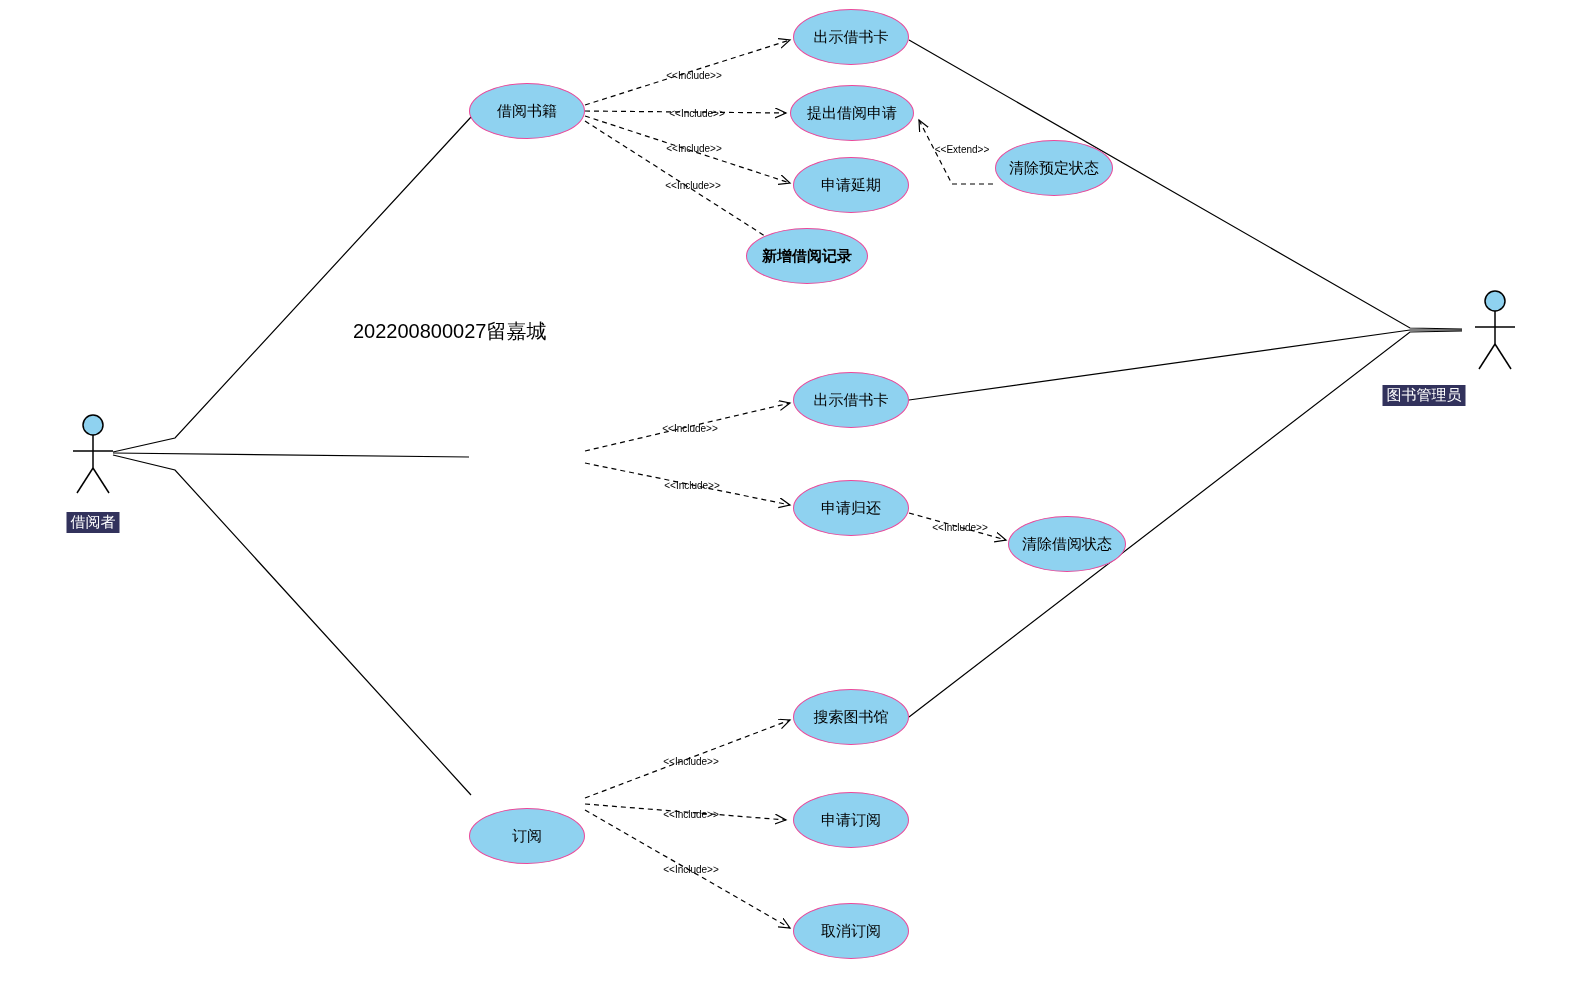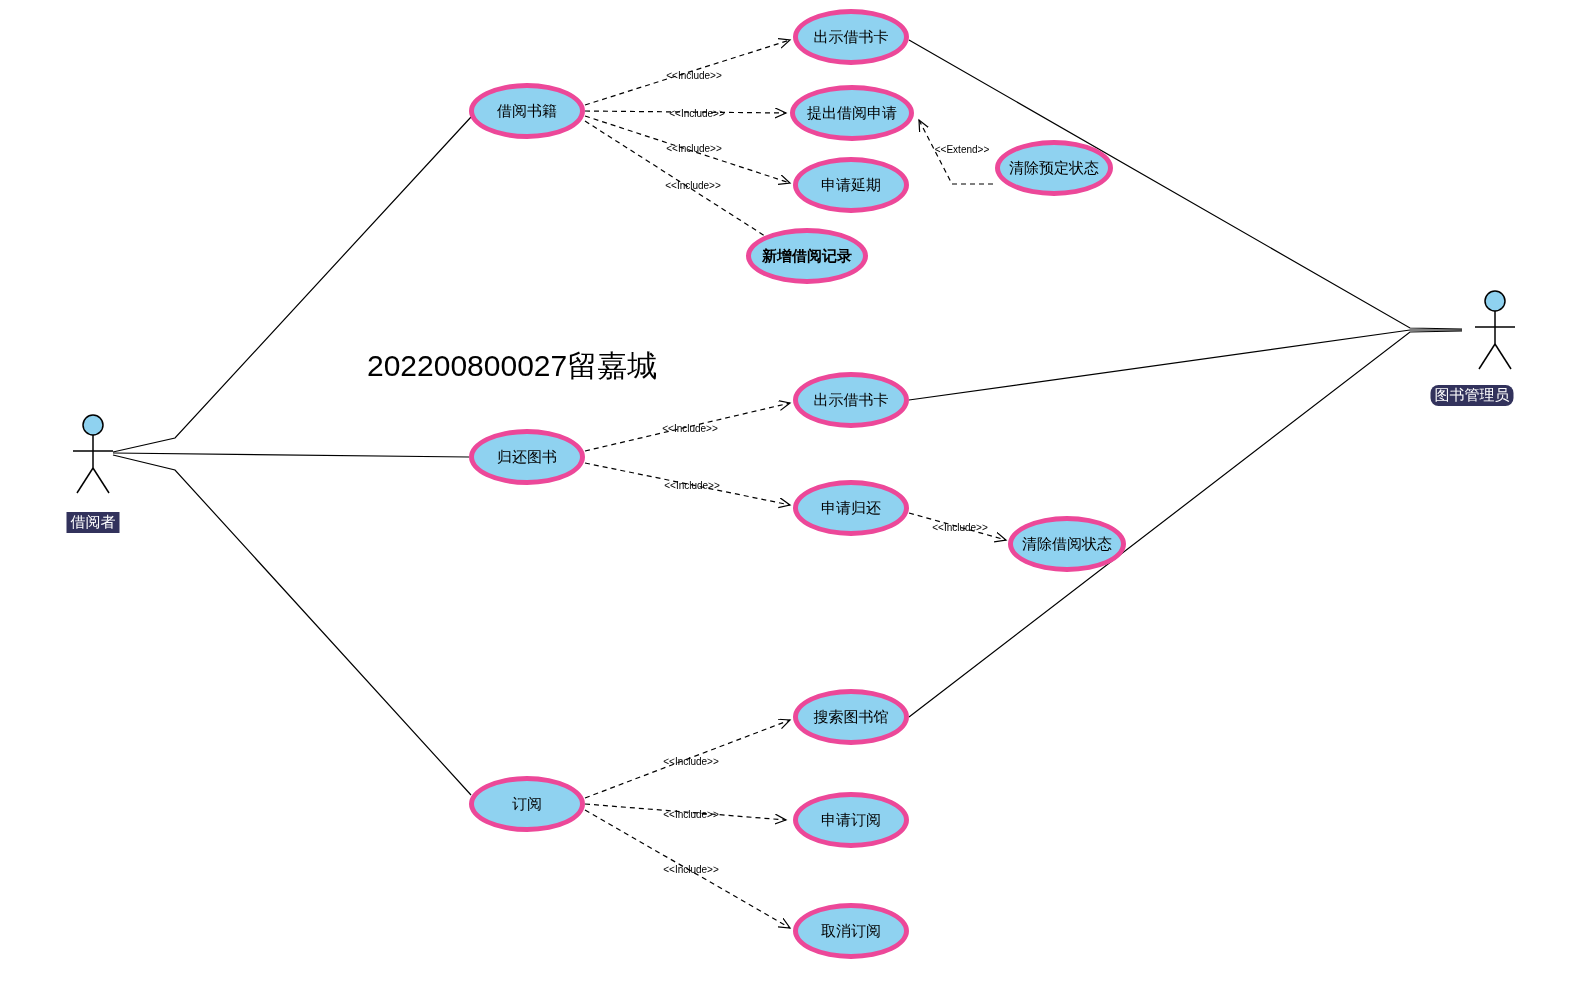--- a/index.html
+++ b/index.html
@@ -7,21 +7,21 @@
     position:relative;
     width:1592px;height:984px;
     background:#fff;
     font-family:"Liberation Sans", sans-serif;
     overflow:hidden;
   }
   #wires{position:absolute;left:0;top:0;width:1592px;height:984px;}
   .node{
     position:absolute;
     width:116px;height:56px;
-    border:5px solid #ec4899;
+    border:1px solid #ec4899;
     border-radius:50%;
     background:#8FD2F0;
     display:flex;align-items:center;justify-content:center;
     font-size:15px;color:#000;
     text-align:center;
     box-sizing:border-box;
     white-space:nowrap;
   }
   .rel-label{
     position:absolute;
@@ -33,24 +33,23 @@
     position:absolute;
     transform:translateX(-50%);
     background:#32325C;
     color:#fff;
     font-size:15px;
     padding:1px 4px;
     white-space:nowrap;
   }
   .diagram-title{
     position:absolute;
-    left:367px;top:318px;
-    font-size:30px;color:#000;
+    left:353px;top:318px;
+    font-size:20px;color:#000;
     white-space:nowrap;
-    margin-top:28px;
   }
 </style>
 </head>
 <body>
 
 <div id="canvas">
 
   <svg id="wires" viewBox="0 0 1592 984" xmlns="http://www.w3.org/2000/svg">
     <defs>
       <marker id="arrow" markerWidth="14" markerHeight="12" refX="11" refY="5" orient="auto" markerUnits="userSpaceOnUse">
@@ -97,25 +96,24 @@
       <line x1="1495" y1="311" x2="1495" y2="344"></line>
       <line x1="1475" y1="327" x2="1515" y2="327"></line>
       <line x1="1495" y1="344" x2="1479" y2="369"></line>
       <line x1="1495" y1="344" x2="1511" y2="369"></line>
     </g>
   </svg>
 
   <div class="diagram-title">202200800027留嘉城</div>
 
   <div class="actor-label" style="left:93px;top:512px;">借阅者</div>
-  <div class="actor-label" style="left:1472px;top:385px;border-radius:8px;">图书管理员</div>
+  <div class="actor-label" style="left:1424px;top:385px;">图书管理员</div>
 
   <div class="node" style="left:469px;top:83px;">借阅书籍</div>
-  <div class="node" style="left:469px;top:429px;">归还图书</div>
-  <div class="node" style="left:469px;top:776px;">订阅</div>
+  <div class="node" style="left:469px;top:808px;">订阅</div>
 
   <div class="node" style="left:793px;top:9px;">出示借书卡</div>
   <div class="node" style="left:790px;top:85px;width:124px;text-align:center;">提出借阅申请</div>
   <div class="node" style="left:793px;top:157px;">申请延期</div>
   <div class="node" style="left:746px;top:228px;width:122px;font-weight:bold;">新增借阅记录</div>
   <div class="node" style="left:995px;top:140px;width:118px;">清除预定状态</div>
 
   <div class="node" style="left:793px;top:372px;">出示借书卡</div>
   <div class="node" style="left:793px;top:480px;">申请归还</div>
   <div class="node" style="left:1008px;top:516px;width:118px;">清除借阅状态</div>

